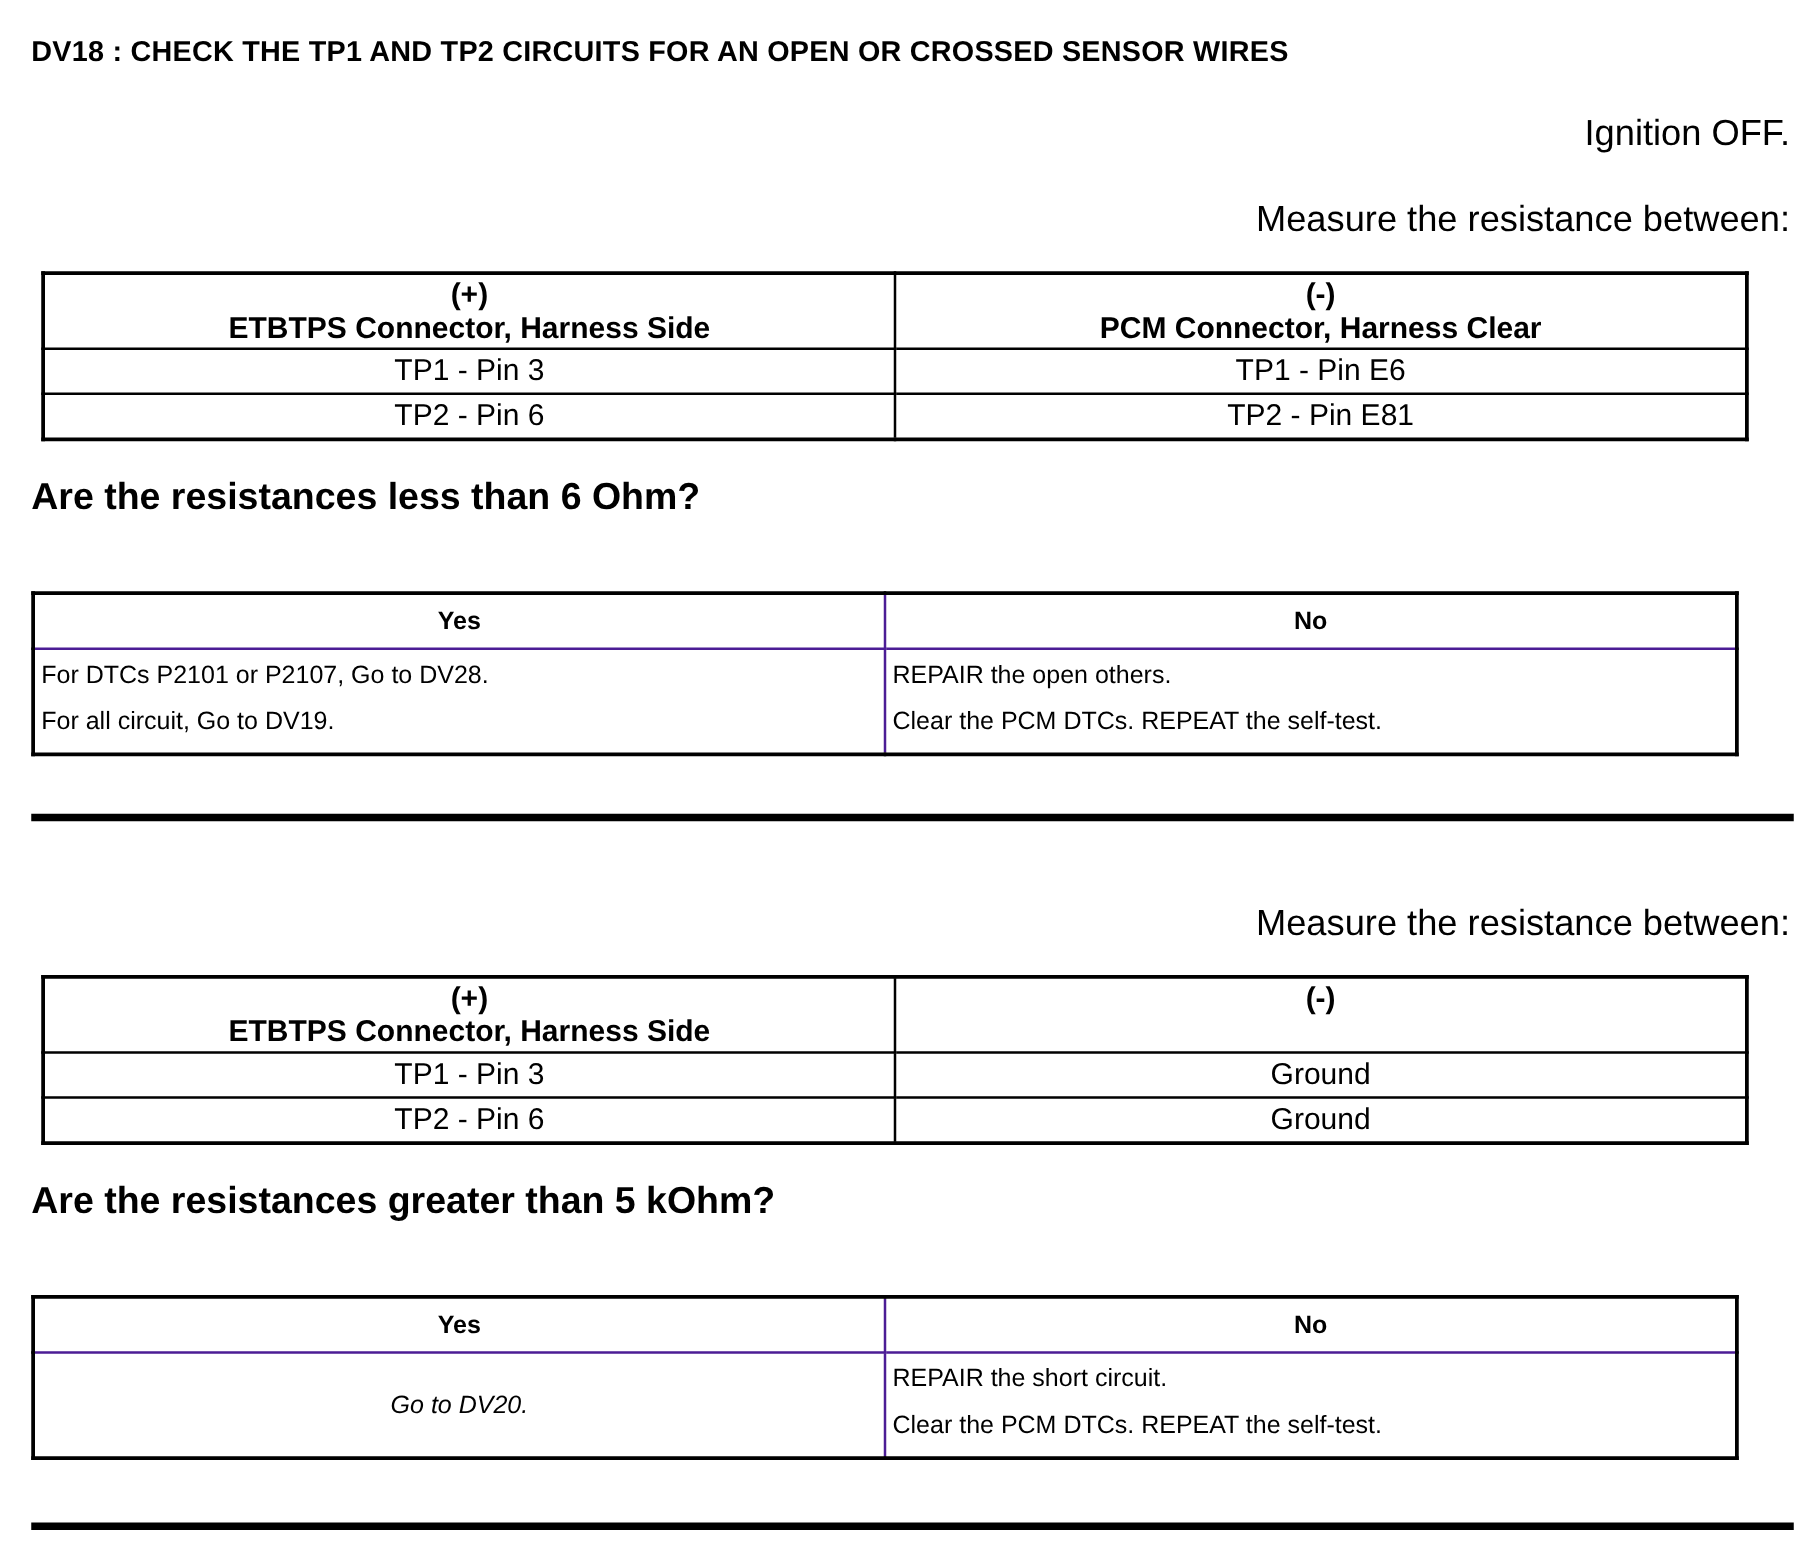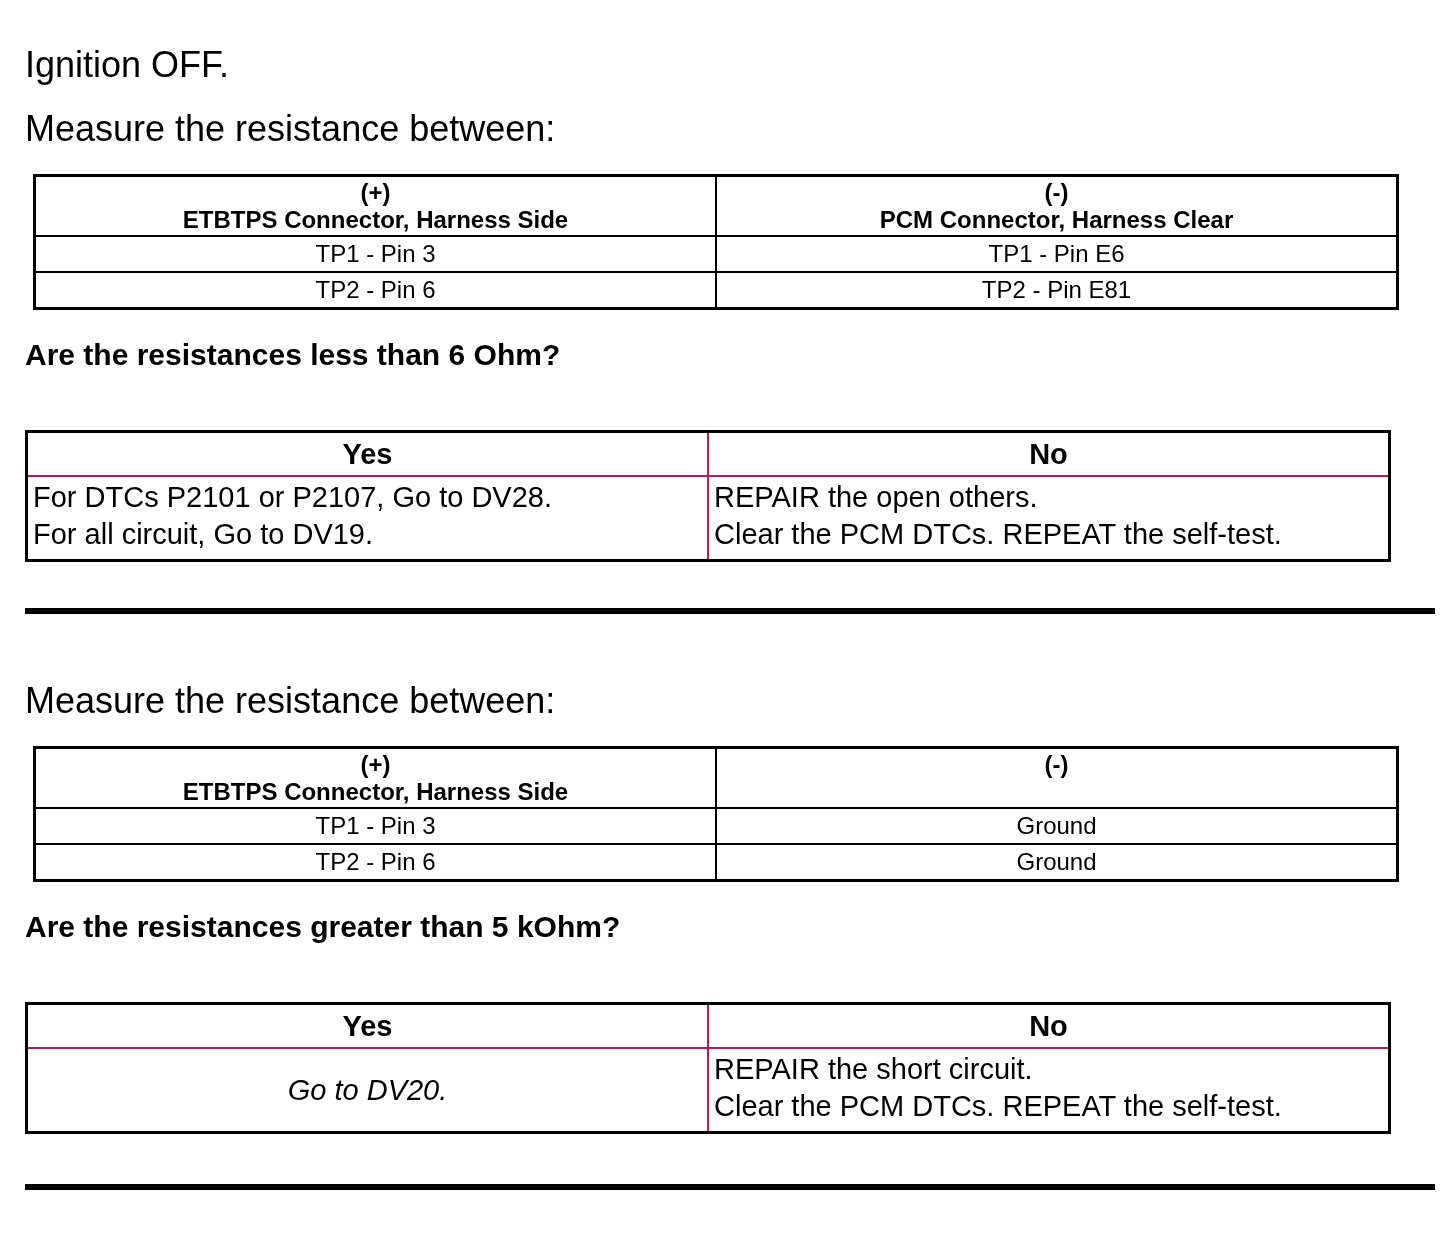--- a/index.html
+++ b/index.html
@@ -16,22 +16,23 @@
     padding: 22px 24px 30px 25px;
     background: #ffffff;
   }
   .section-title {
     font-size: 23px;
     font-weight: bold;
     margin: 6px 0 0 0;
     letter-spacing: 0.2px;
   }
   .body-line {
-    font-size: 36px;
-    margin: 22px 0 0 0;
+    font-size: 29px;
+    margin: 36px 0 0 0;
+    text-align: right;
   }
   .question {
     font-size: 30px;
     font-weight: bold;
     margin: 28px 0 0 0;
   }
   
   table.measure-table {
     border-collapse: collapse;
     width: 1366px;
@@ -60,23 +61,23 @@
   }
   
   table.decision-table {
     border-collapse: collapse;
     width: 1366px;
     margin: 58px 0 0 0;
     border: 3px solid #000;
     table-layout: fixed;
   }
   table.decision-table td {
-    border: 2px solid #be185d;
+    border: 2px solid #4c1d95;
     width: 50%;
-    font-size: 29px;
+    font-size: 20px;
     padding: 2px 5px;
     vertical-align: top;
   }
   table.decision-table td.dt-header {
     font-weight: bold;
     text-align: center;
     height: 38px;
     vertical-align: middle;
   }
   table.decision-table td.dt-body {
@@ -105,20 +106,21 @@
   .divider.bottom {
     margin-top: 50px;
   }
 </style>
 </head>
 <body>
 
 <div class="page">
 
   <section>
+    <h2 class="section-title">DV18 : CHECK THE TP1 AND TP2 CIRCUITS FOR AN OPEN OR CROSSED SENSOR WIRES</h2>
 
     <p class="body-line">Ignition OFF.</p>
     <p class="body-line">Measure the resistance between:</p>
 
     <table class="measure-table">
       <tbody>
         <tr>
           <td>
             <div class="mt-line">(+)</div>
             <div class="mt-line">ETBTPS Connector, Harness Side</div>

